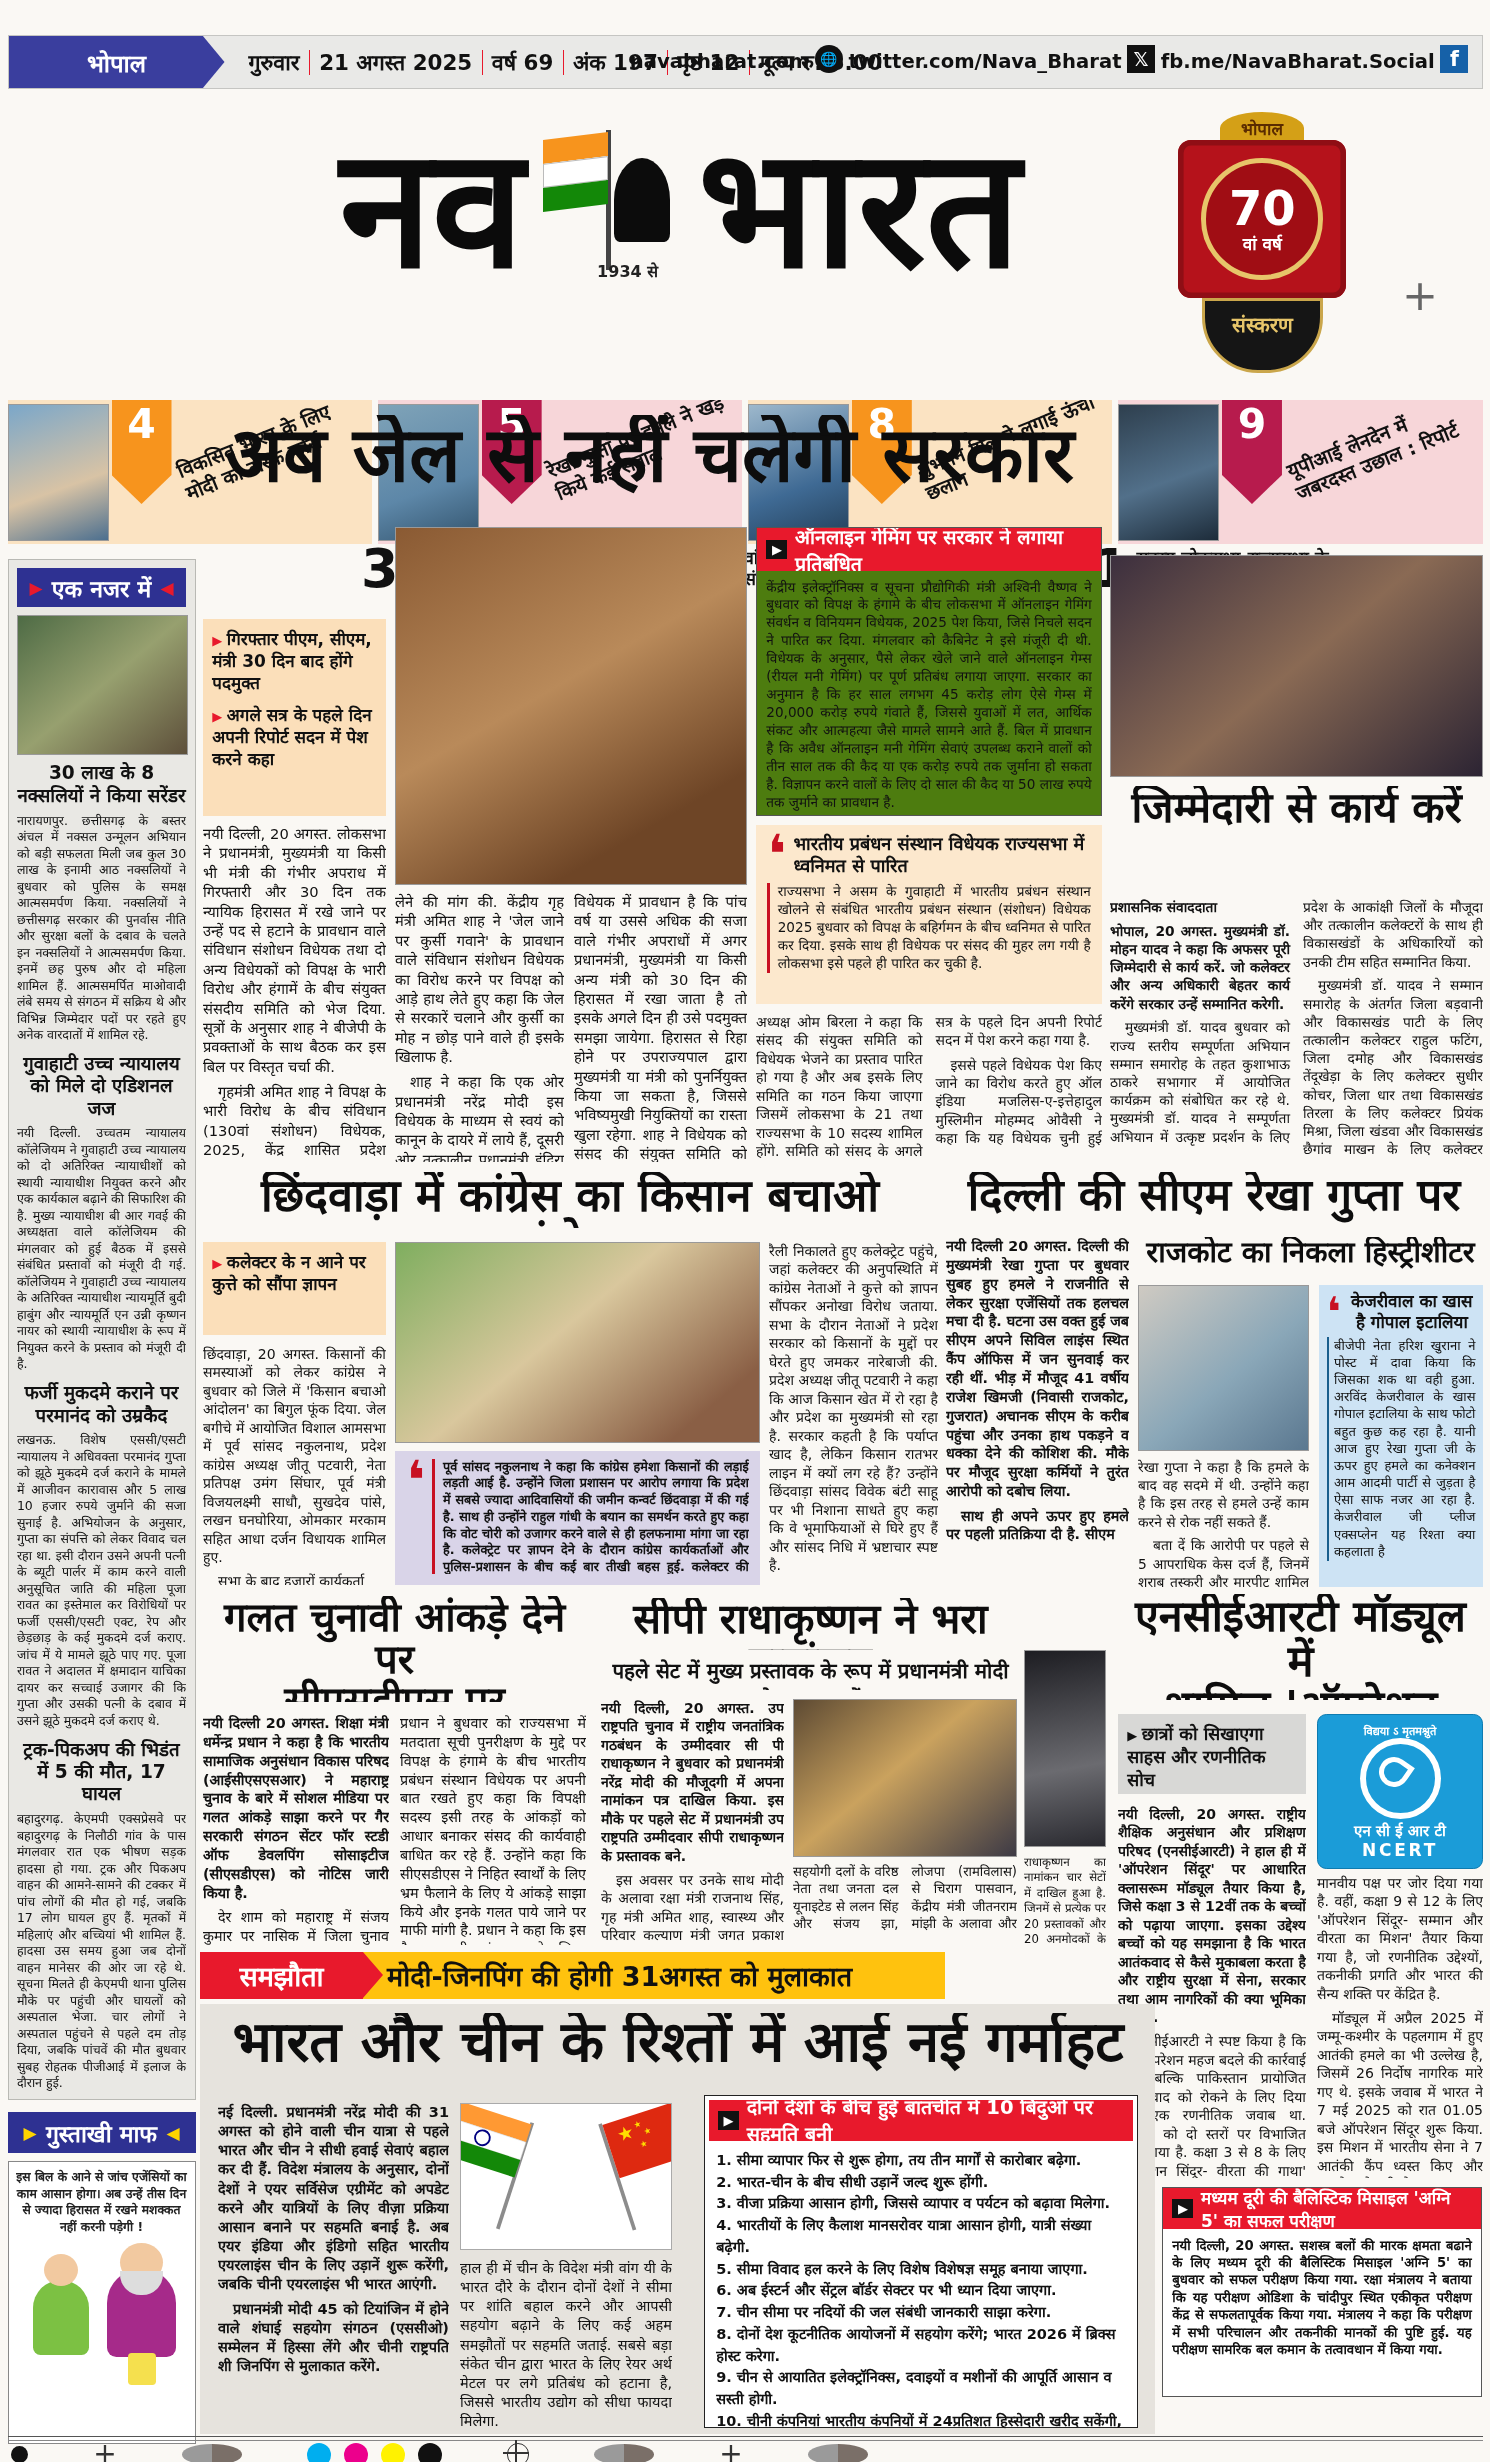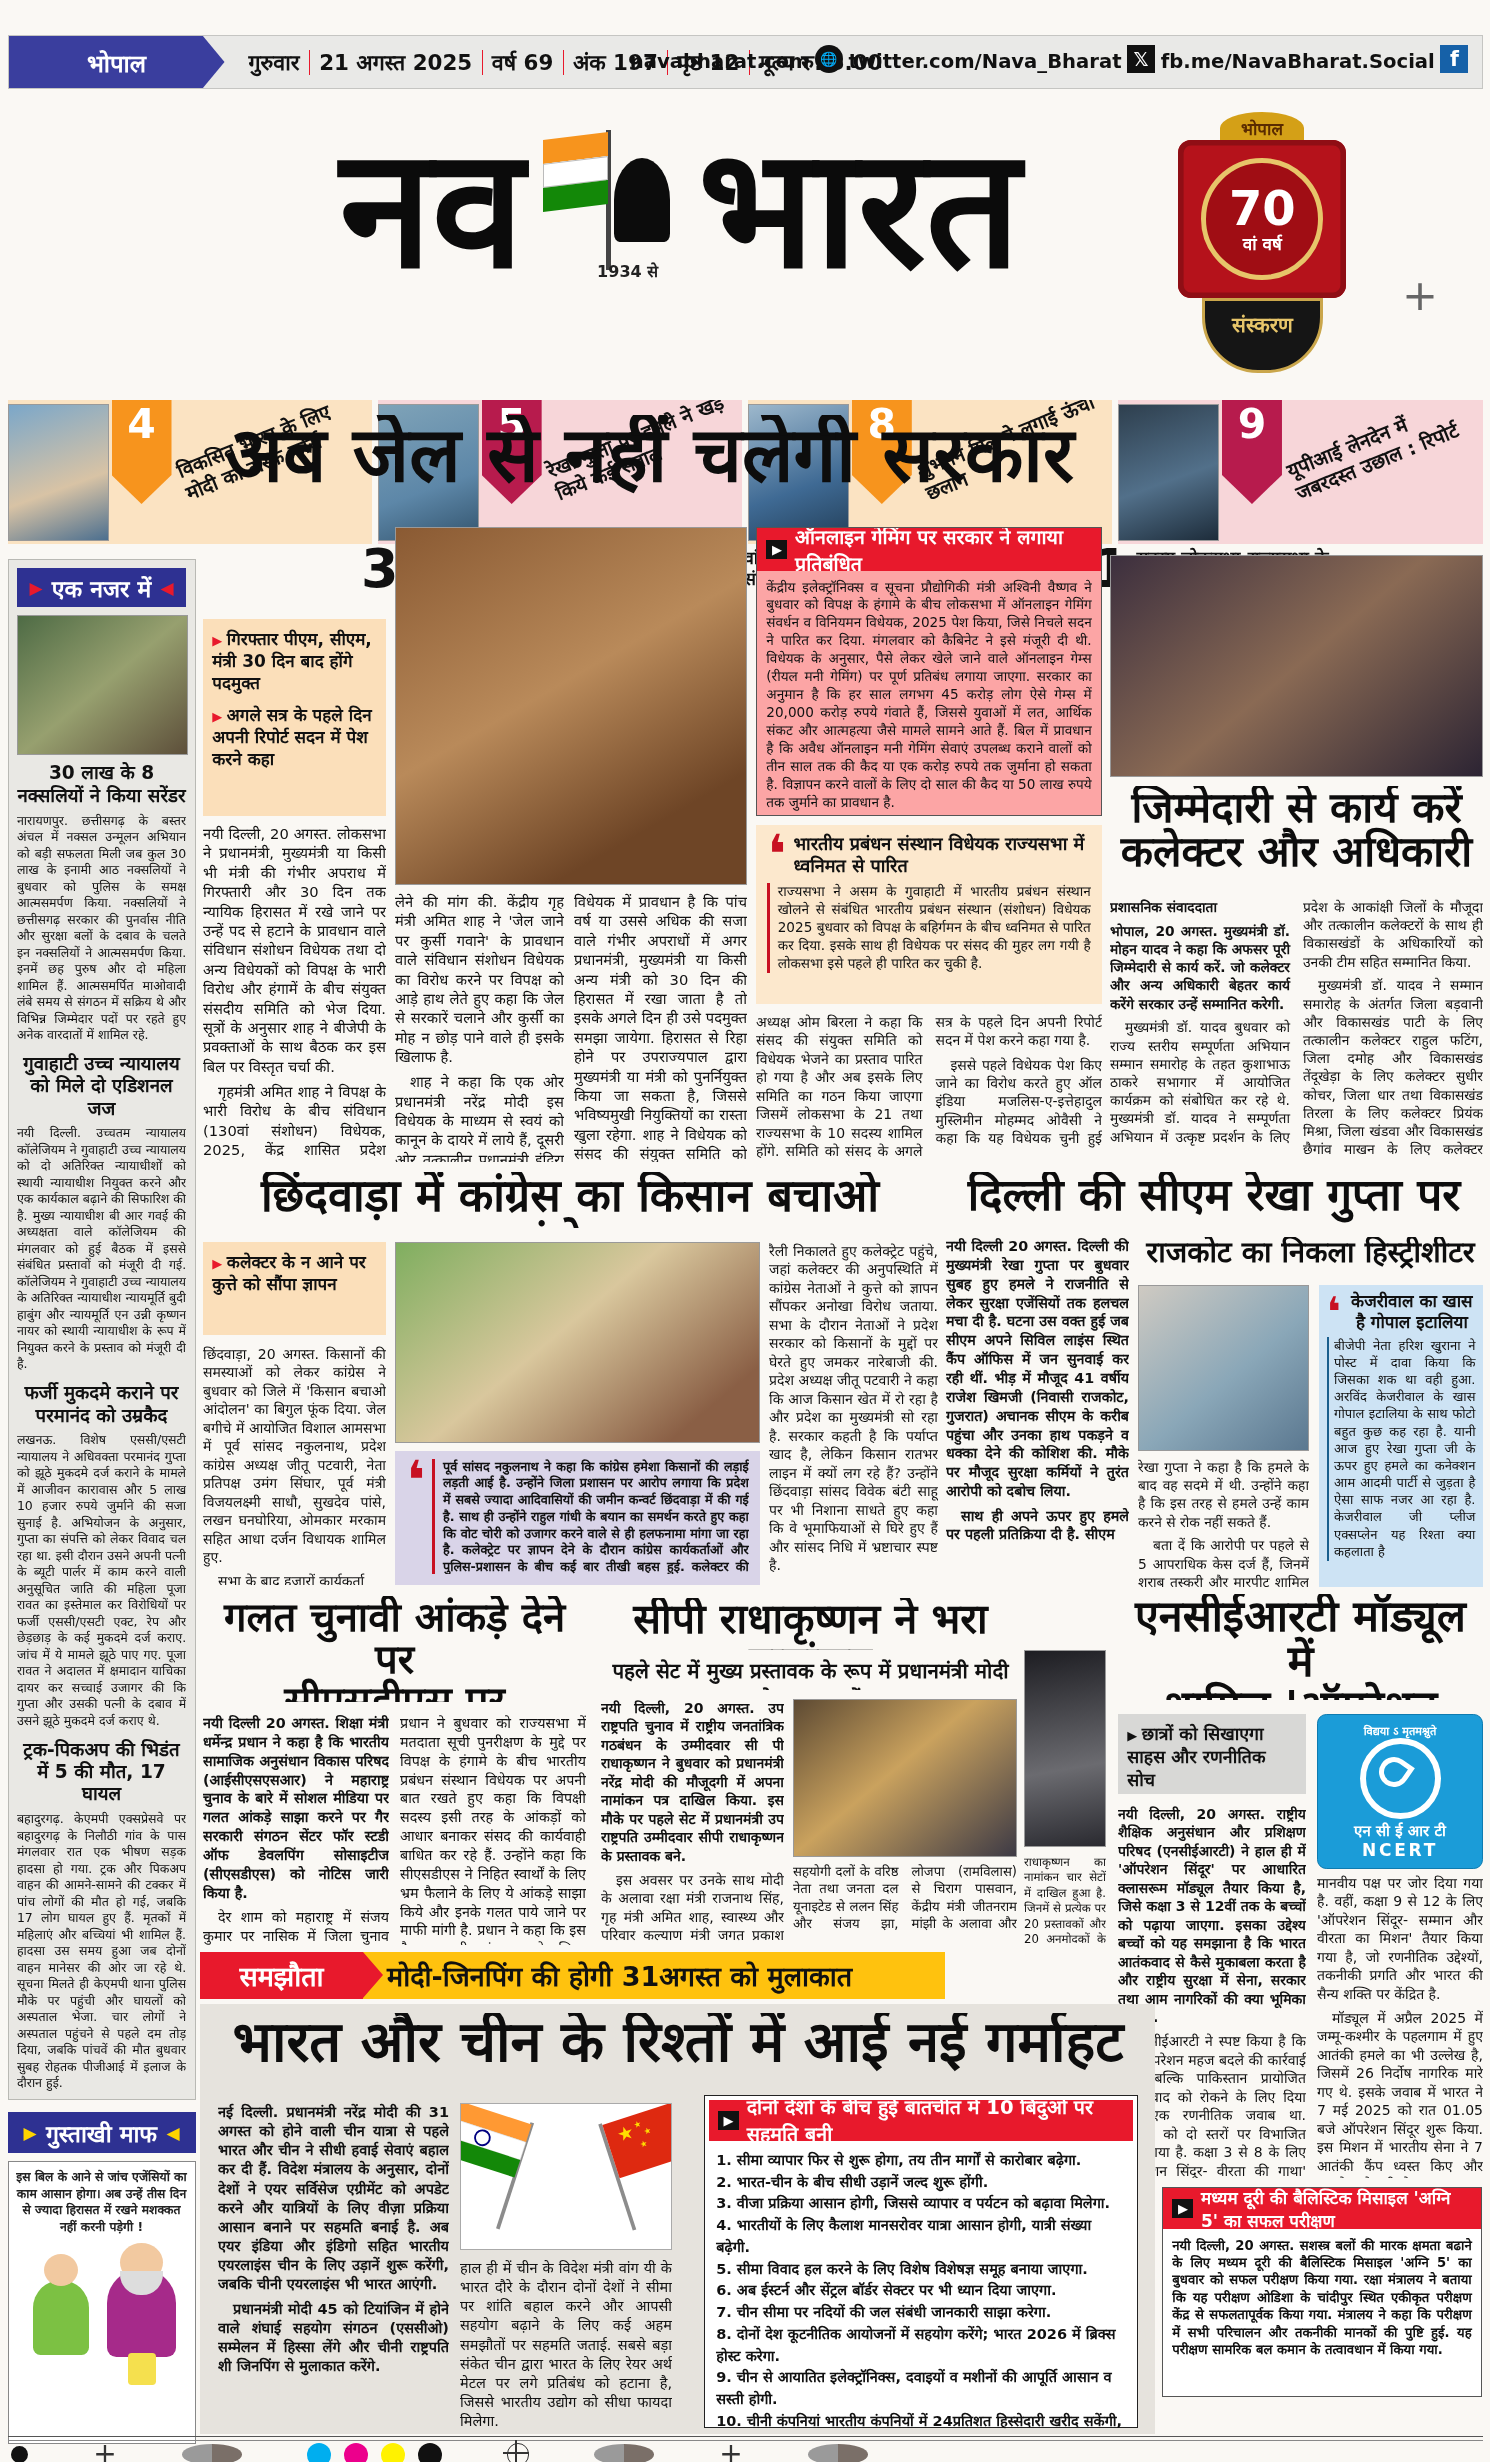--- a/index.html
+++ b/index.html
@@ -172,21 +172,21 @@
     </div>
   </div>
 
   <div class="abs kicker" style="left:203px;top:619px;width:183px;height:197px;font-size:17px;">
     <p>गिरफ्तार पीएम, सीएम, मंत्री 30 दिन बाद होंगे पदमुक्त</p>
     <p>अगले सत्र के पहले दिन अपनी रिपोर्ट सदन में पेश करने कहा</p>
   </div>
 
   <div class="abs photo" style="left:395px;top:527px;width:352px;height:358px;background:linear-gradient(150deg,#8a5a33,#b98a5a 45%,#6e4526 80%);"></div>
 
-  <div class="abs" style="left:756px;top:527px;width:346px;height:289px;border:0.9px solid #555;background:#fca5a5;">
+  <div class="abs" style="left:756px;top:527px;width:346px;height:289px;border:0.9px solid #555;background:#4d7c0f;">
     <div class="redhead" style="height:43px;font-size:19.6px;">
       <span>ऑनलाइन गेमिंग पर सरकार ने लगाया प्रतिबंधित</span>
     </div>
     <div class="btxt" style="padding:7.5px 9.3px;font-size:13.6px;height:235px;">केंद्रीय इलेक्ट्रॉनिक्स व सूचना प्रौद्योगिकी मंत्री अश्विनी वैष्णव ने बुधवार को विपक्ष के हंगामे के बीच लोकसभा में ऑनलाइन गेमिंग संवर्धन व विनियमन विधेयक, 2025 पेश किया, जिसे निचले सदन ने पारित कर दिया. मंगलवार को कैबिनेट ने इसे मंजूरी दी थी. विधेयक के अनुसार, पैसे लेकर खेले जाने वाले ऑनलाइन गेम्स (रीयल मनी गेमिंग) पर पूर्ण प्रतिबंध लगाया जाएगा. सरकार का अनुमान है कि हर साल लगभग 45 करोड़ लोग ऐसे गेम्स में 20,000 करोड़ रुपये गंवाते हैं, जिससे युवाओं में लत, आर्थिक संकट और आत्महत्या जैसे मामले सामने आते हैं. बिल में प्रावधान है कि अवैध ऑनलाइन मनी गेमिंग सेवाएं उपलब्ध कराने वालों को तीन साल तक की कैद या एक करोड़ रुपये तक जुर्माना हो सकता है. विज्ञापन करने वालों के लिए दो साल की कैद या 50 लाख रुपये तक जुर्माने का प्रावधान है.</div>
   </div>
 
   <div class="abs qbox" style="left:756px;top:825px;width:346px;height:179px;background:#fce8cd;">
     <span class="qmark">❛</span>
     <div style="font-size:18px;font-weight:900;line-height:1.25;">भारतीय प्रबंधन संस्थान विधेयक राज्यसभा में ध्वनिमत से पारित</div>
     <div class="btxt" style="font-size:13.6px;margin-top:5.6px;border-left:3.7px solid #c81022;padding-left:7.5px;">राज्यसभा ने असम के गुवाहाटी में भारतीय प्रबंधन संस्थान खोलने से संबंधित भारतीय प्रबंधन संस्थान (संशोधन) विधेयक 2025 बुधवार को विपक्ष के बहिर्गमन के बीच ध्वनिमत से पारित कर दिया. इसके साथ ही विधेयक पर संसद की मुहर लग गयी है लोकसभा इसे पहले ही पारित कर चुकी है.</div>
@@ -204,21 +204,20 @@
     <p>विधेयक में प्रावधान है कि पांच वर्ष या उससे अधिक की सजा वाले गंभीर अपराधों में अगर प्रधानमंत्री, मुख्यमंत्री या किसी अन्य मंत्री को 30 दिन की हिरासत में रखा जाता है तो इसके अगले दिन ही उसे पदमुक्त समझा जायेगा. हिरासत से रिहा होने पर उपराज्यपाल द्वारा मुख्यमंत्री या मंत्री को पुनर्नियुक्त किया जा सकता है, जिससे भविष्यमुखी नियुक्तियों का रास्ता खुला रहेगा. शाह ने विधेयक को संसद की संयुक्त समिति को भेजने का प्रस्ताव किया जिसे ध्वनि मत से स्वीकार कर लिया गया.</p>
   </div>
   <div class="abs btxt colr2" style="left:756px;top:1013px;width:346px;height:149px;font-size:14px;">
     <p>अध्यक्ष ओम बिरला ने कहा कि संसद की संयुक्त समिति को विधेयक भेजने का प्रस्ताव पारित हो गया है और अब इसके लिए समिति का गठन किया जाएगा जिसमें लोकसभा के 21 तथा राज्यसभा के 10 सदस्य शामिल होंगे. समिति को संसद के अगले सत्र के पहले दिन अपनी रिपोर्ट सदन में पेश करने कहा गया है.</p>
     <p class="ind">इससे पहले विधेयक पेश किए जाने का विरोध करते हुए ऑल इंडिया मजलिस-ए-इत्तेहादुल मुस्लिमीन मोहम्मद ओवैसी ने कहा कि यह विधेयक चुनी हुई सरकारों के अधिकारों का हनन है और नौकरशाही के हौसले बुलंद करने वाला है.</p>
   </div>
 
   <div class="abs photo" style="left:1110px;top:555px;width:373px;height:222px;background:linear-gradient(140deg,#3c2f3e,#8a6a54 50%,#2c2433);"></div>
   <div class="abs hl" style="left:1110px;top:786px;width:373px;height:104px;font-size:42px;">
     <div>जिम्मेदारी से कार्य करें</div>
-    <div>कलेक्टर और अधिकारी</div>
   </div>
   <div class="abs btxt colr2" style="left:1110px;top:898px;width:373px;height:264px;font-size:13.8px;">
     <p style="font-weight:900;">प्रशासनिक संवाददाता</p>
     <p style="font-weight:bold;">भोपाल, 20 अगस्त. मुख्यमंत्री डॉ. मोहन यादव ने कहा कि अफसर पूरी जिम्मेदारी से कार्य करें. जो कलेक्टर और अन्य अधिकारी बेहतर कार्य करेंगे सरकार उन्हें सम्मानित करेगी.</p>
     <p class="ind">मुख्यमंत्री डॉ. यादव बुधवार को राज्य स्तरीय सम्पूर्णता अभियान सम्मान समारोह के तहत कुशाभाऊ ठाकरे सभागार में आयोजित कार्यक्रम को संबोधित कर रहे थे. मुख्यमंत्री डॉ. यादव ने सम्पूर्णता अभियान में उत्कृष्ट प्रदर्शन के लिए प्रदेश के आकांक्षी जिलों के मौजूदा और तत्कालीन कलेक्टरों के साथ ही विकासखंडों के अधिकारियों को उनकी टीम सहित सम्मानित किया.</p>
     <p class="ind">मुख्यमंत्री डॉ. यादव ने सम्मान समारोह के अंतर्गत जिला बड़वानी और विकासखंड पाटी के लिए तत्कालीन कलेक्टर राहुल फटिंग, जिला दमोह और विकासखंड तेंदूखेड़ा के लिए कलेक्टर सुधीर कोचर, जिला धार तथा विकासखंड तिरला के लिए कलेक्टर प्रियंक मिश्रा, जिला खंडवा और विकासखंड छैगांव माखन के लिए कलेक्टर ऋषभ गुप्ता और तत्कालीन कलेक्टर अनूप कुमार सिंह, जिला निवाड़ी और विकासखंड पृथ्वीपुर के लिए कलेक्टर लोकेश कुमार जांगिड़ और तत्कालीन कलेक्टर अरुण कुमार विश्वकर्मा, जिला टीकमगढ़ और विकासखंड बलदेवगढ़ के लिए कलेक्टर विवेक श्रोत्रिय और ...</p>
 
   </div>
 
   <div class="abs hl" style="left:200px;top:1172px;width:740px;height:56px;font-size:45px;">छिंदवाड़ा में कांग्रेस का किसान बचाओ आंदोलन</div>

